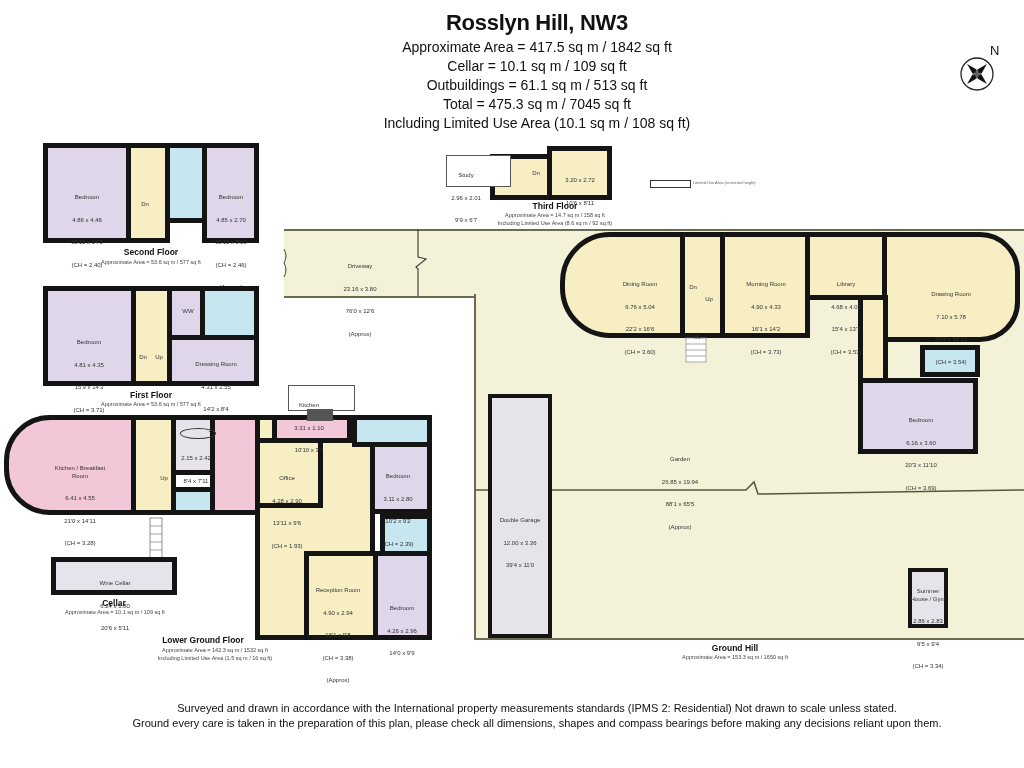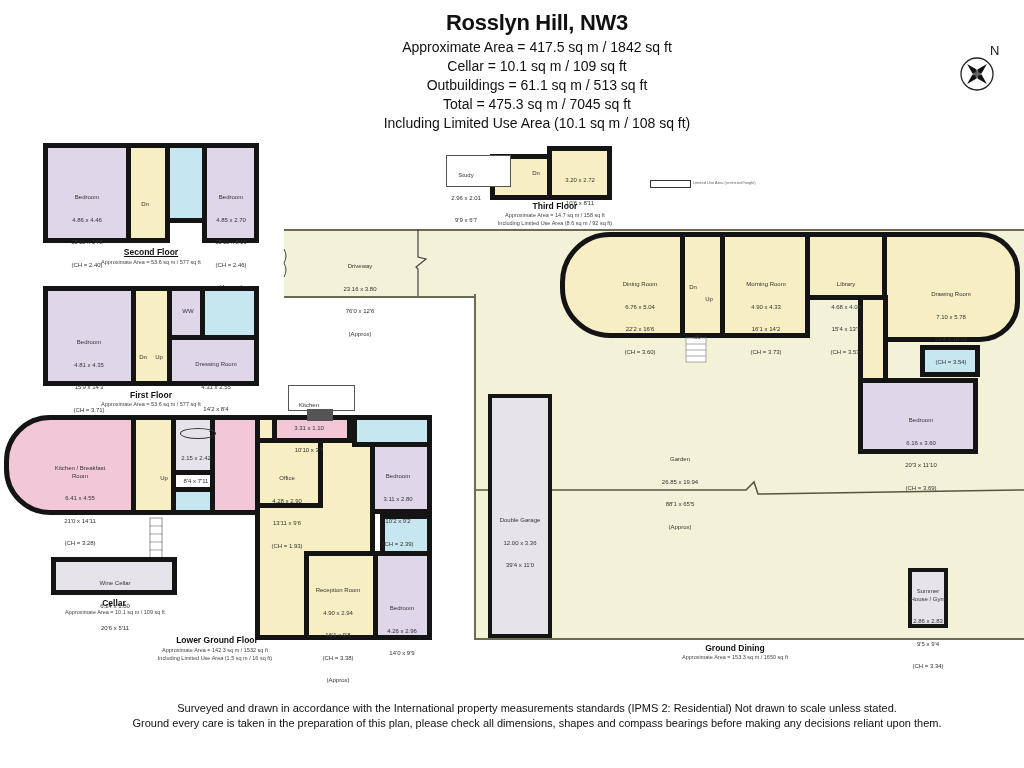--- a/index.html
+++ b/index.html
@@ -55,21 +55,21 @@
   </div>
   <div class="lbl" style="left:160px;top:36px;width:56px;">
     <div>Bedroom</div>
     <div>4.85 x 2.70</div>
     <div>15'11 x 8'10</div>
     <div>(CH = 2.46)</div>
     <div>(Approx)</div>
   </div>
   <div class="lbl" style="left:96px;top:58px;width:12px;">Dn</div>
 </div>
-<div class="floorname" style="left:43px;top:247px;width:216px;text-decoration:underline;">Second Floor</div>
+<div class="floorname" style="left:43px;top:247px;width:216px;">Second Floor</div>
 <div class="floorarea" style="left:43px;top:259px;width:216px;">Approximate Area = 53.6 sq m / 577 sq ft</div>
 
 <div class="abs" style="left:43px;top:286px;width:216px;height:100px;">
   <div class="room lilac" style="left:0;top:0;width:93px;height:100px;"></div>
   <div class="room cream" style="left:88px;top:0;width:41px;height:100px;"></div>
   <div class="room lilac" style="left:124px;top:0;width:38px;height:54px;"></div>
   <div class="room blue" style="left:157px;top:0;width:59px;height:54px;"></div>
   <div class="room lilac" style="left:124px;top:49px;width:92px;height:51px;"></div>
   <div class="lbl" style="left:16px;top:38px;width:60px;">
     <div>Bedroom</div>
@@ -189,21 +189,21 @@
   <div>(CH = 3.54)</div>
 </div>
 <div class="lbl" style="left:886px;top:402px;width:70px;">
   <div>Bedroom</div>
   <div>6.16 x 3.60</div>
   <div>20'3 x 11'10</div>
   <div>(CH = 3.69)</div>
 </div>
 <div class="lbl" style="left:688px;top:284px;width:10px;">Dn</div>
 <div class="lbl" style="left:704px;top:296px;width:10px;">Up</div>
-<div class="floorname" style="left:660px;top:643px;width:150px;">Ground Dining</div>
+<div class="floorname" style="left:660px;top:643px;width:150px;">Ground Hill</div>
 <div class="floorarea" style="left:640px;top:654px;width:190px;">Approximate Area = 153.3 sq m / 1650 sq ft</div>
 
 <div class="abs" style="left:4px;top:415px;width:430px;height:225px;">
   <div class="room pink" style="left:0;top:0;width:132px;height:100px;border-radius:46px 0 0 46px;"></div>
   <div class="room cream" style="left:127px;top:0;width:45px;height:100px;"></div>
   <div class="room grey" style="left:167px;top:0;width:48px;height:60px;"></div>
   <div class="room blue" style="left:167px;top:72px;width:44px;height:28px;"></div>
   <div class="room pink" style="left:206px;top:0;width:50px;height:100px;"></div>
   <div class="room cream" style="left:251px;top:0;width:120px;height:225px;"></div>
   <div class="room pink" style="left:268px;top:0;width:80px;height:28px;"></div>
@@ -251,21 +251,21 @@
   <div>4.90 x 2.94</div>
   <div>16'1 x 9'8</div>
   <div>(CH = 3.38)</div>
   <div>(Approx)</div>
 </div>
 <div class="lbl" style="left:378px;top:590px;width:48px;">
   <div>Bedroom</div>
   <div>4.26 x 2.96</div>
   <div>14'0 x 9'9</div>
 </div>
-<div class="floorname" style="left:152px;top:635px;width:130px;">Lower Ground Floor</div>
+<div class="floorname" style="left:138px;top:635px;width:130px;">Lower Ground Floor</div>
 <div class="floorarea" style="left:130px;top:647px;width:170px;">Approximate Area = 142.3 sq m / 1532 sq ft</div>
 <div class="floorarea" style="left:130px;top:655px;width:170px;">Including Limited Use Area (1.5 sq m / 16 sq ft)</div>
 
 <svg style="left:148px;top:518px;" width="18" height="42">
   <rect x="2" y="0" width="12" height="42" fill="#fff" stroke="#666" stroke-width="0.7"></rect>
   <line x1="2" y1="8" x2="14" y2="8" stroke="#666" stroke-width="0.6"></line>
   <line x1="2" y1="16" x2="14" y2="16" stroke="#666" stroke-width="0.6"></line>
   <line x1="2" y1="24" x2="14" y2="24" stroke="#666" stroke-width="0.6"></line>
   <line x1="2" y1="32" x2="14" y2="32" stroke="#666" stroke-width="0.6"></line>
 </svg>

